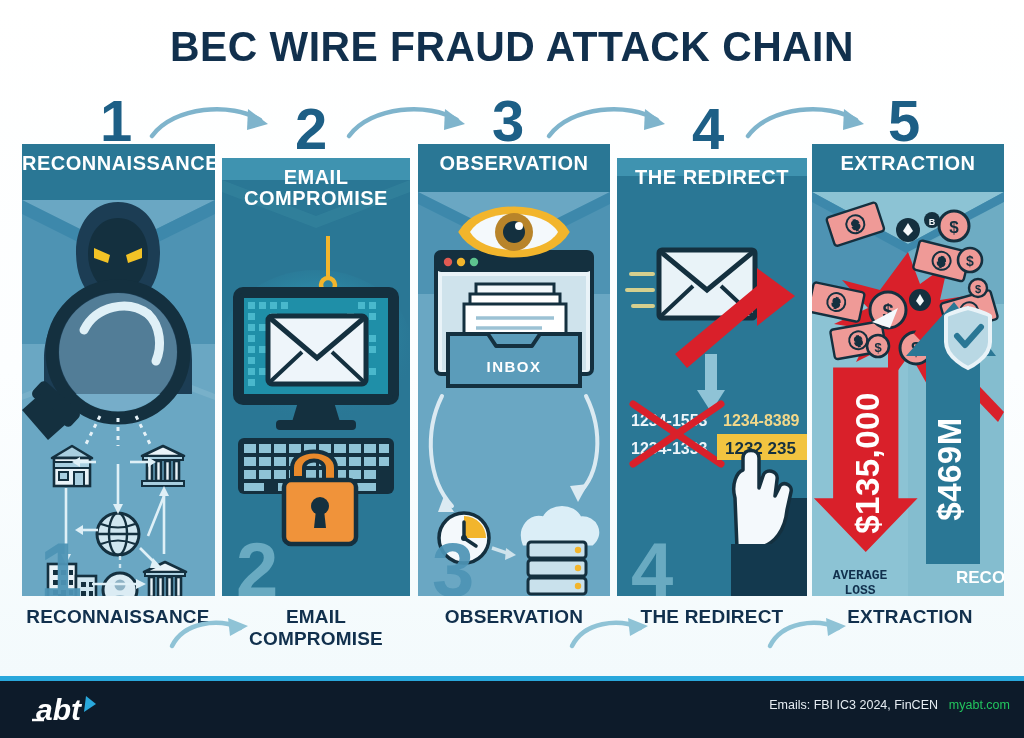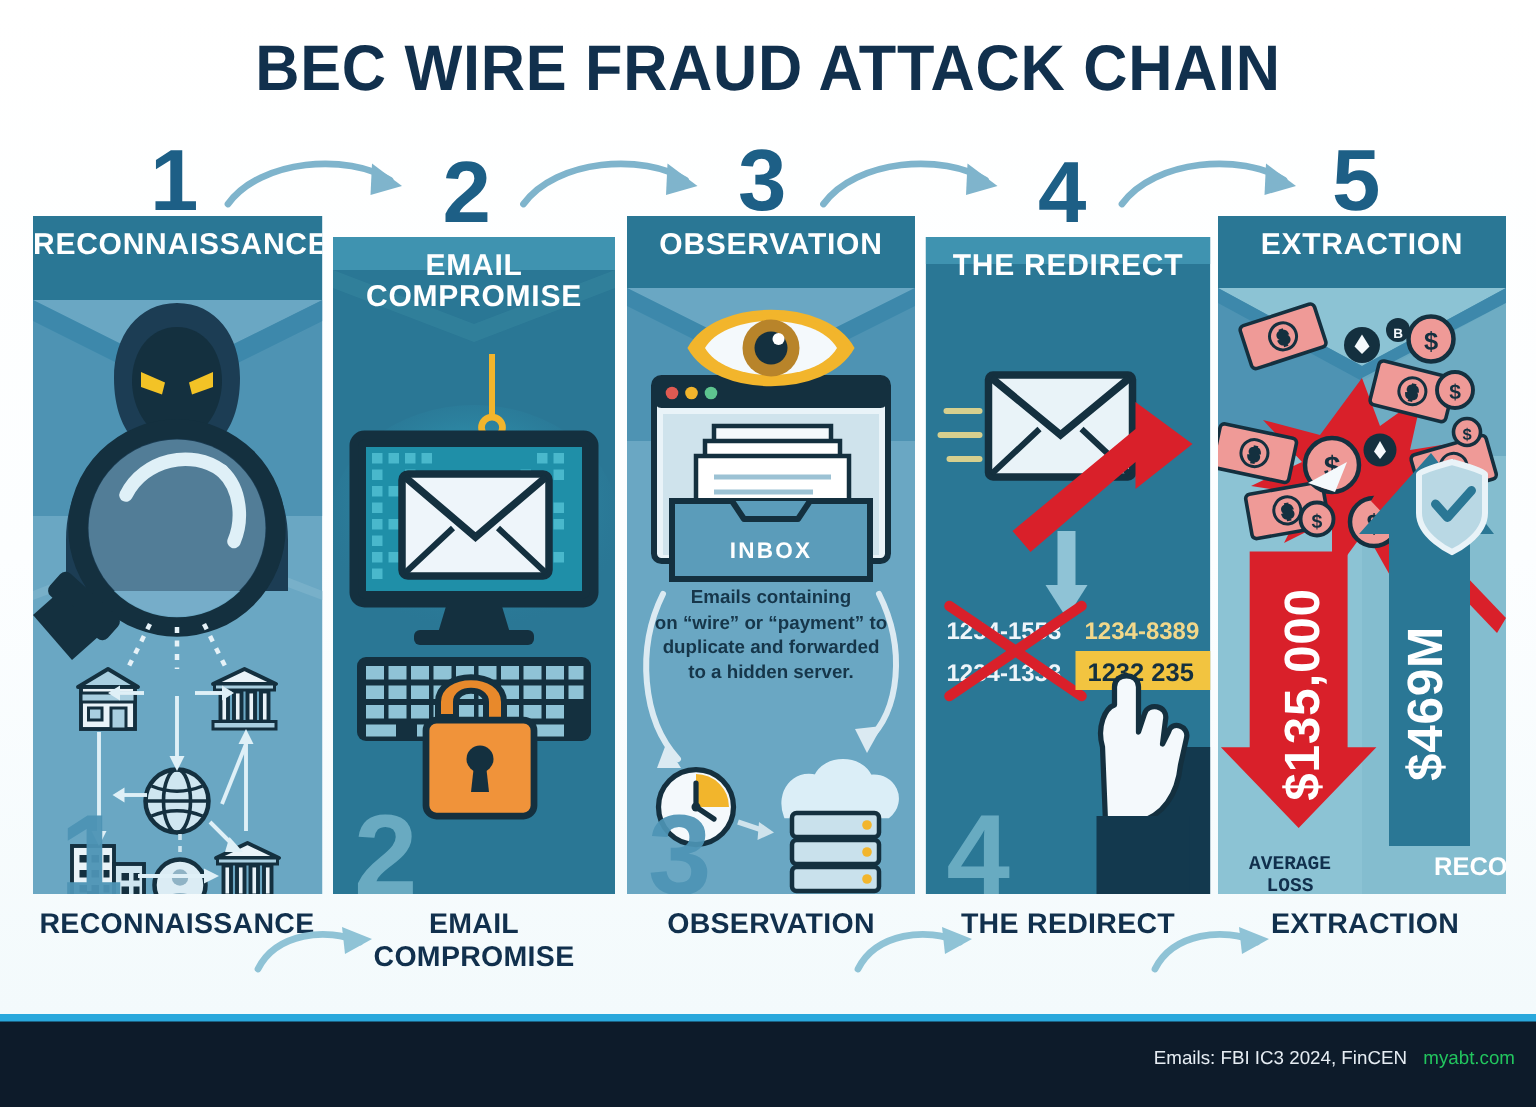--- a/index.html
+++ b/index.html
@@ -418,26 +418,20 @@
         <circle cx="160" cy="406" r="3.2" fill="#f2b52c"></circle>
         <circle cx="160" cy="424" r="3.2" fill="#f2b52c"></circle>
         <circle cx="160" cy="442" r="3.2" fill="#f2b52c"></circle>
 
         <text x="14" y="452" font-family="Liberation Sans, sans-serif" font-size="76" font-weight="bold" fill="#4d94b5" opacity="0.92">3</text>
       </g>
     </svg>
     <div class="panel-head" style="font-size:20px;height:48px;">
       <span class="htxt">OBSERVATION</span>
     </div>
-    <div style="position:absolute;left:10px;top:246px;width:172px;text-align:center;color:#16364a;font-size:12.5px;font-weight:bold;line-height:1.32;z-index:5;">
-      <div>Emails containing</div>
-      <div>on “wire” or “payment” to</div>
-      <div>duplicate and forwarded</div>
-      <div>to a hidden server.</div>
-    </div>
   </div>
 
   <div class="panel" style="left:617px;top:158px;width:190px;height:438px;">
     <svg width="190" height="438" viewBox="0 0 190 438">
       <defs>
           <clipPath id="p4clip">
             <rect x="0" y="0" width="190" height="438"></rect>
           </clipPath>
         </defs>
       <g clip-path="url(#p4clip)">
@@ -622,17 +616,24 @@
     <path d="M6 30 C 18 6, 52 2, 74 12" stroke="#8fc3d6" stroke-width="4.5" fill="none" stroke-linecap="round"></path>
     <path d="M62 2 L82 10 L64 20 Z" fill="#8fc3d6"></path>
   </svg>
   <svg class="arc" style="left:764px;top:616px;" width="90" height="40" viewBox="0 0 90 40">
     <path d="M6 30 C 18 6, 52 2, 74 12" stroke="#8fc3d6" stroke-width="4.5" fill="none" stroke-linecap="round"></path>
     <path d="M62 2 L82 10 L64 20 Z" fill="#8fc3d6"></path>
   </svg>
 
   <div class="footer">
     <div class="footer-top"></div>
+    <div class="logo">
+      <svg width="90" height="40" viewBox="0 0 90 40">
+        <path d="M6 32 L18 32" stroke="#ffffff" stroke-width="2.5"></path>
+        <text x="10" y="32" font-family="Liberation Sans, sans-serif" font-size="30" font-weight="bold" font-style="italic" fill="#ffffff">abt</text>
+        <path d="M60 8 L70 16 L58 24" fill="#29a8dc"></path>
+      </svg>
+    </div>
     <div class="src">Emails: FBI IC3 2024, FinCEN</div>
     <div class="site">myabt.com</div>
   </div>
 
 </div>
 
 </body></html>

